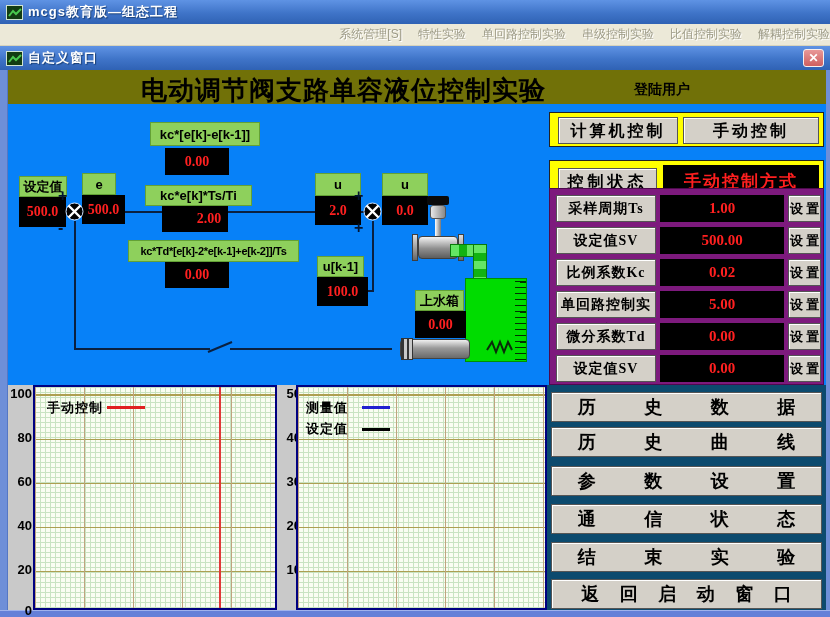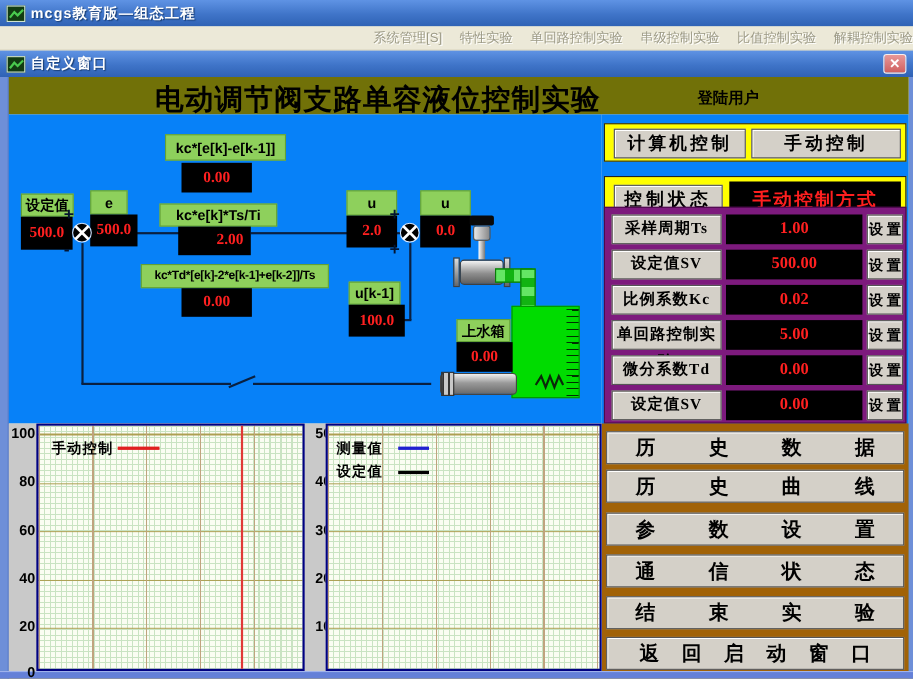--- a/index.html
+++ b/index.html
@@ -85,21 +85,21 @@
   #statusbar .graybtn { position:absolute; left:8px; top:7px; width:99px; height:28px; font-size:16px; line-height:26px; letter-spacing:4px; }
   #statusbar .status-val { position:absolute; left:113px; top:4px; width:156px; height:33px; background:#000;
     color:#ff1f1f; font-size:17px; font-weight:bold; letter-spacing:2px; text-align:center; line-height:33px;
     font-family:"Liberation Serif",serif; }
   #paramgrid { position:absolute; left:2px; top:84px; width:275px; height:197px; background:#7d1a7d; border:1px solid #4d0a4d; }
   .prow { position:absolute; left:0; width:275px; height:27px; }
   .prow .plabel { position:absolute; left:6px; top:0; width:100px; height:27px; font-size:14px; line-height:25px; letter-spacing:1px; }
   .prow .pval { position:absolute; left:110px; top:0; width:124px; height:27px; background:#000;
     color:#ff2020; font-size:15px; font-weight:bold; text-align:center; line-height:27px; font-family:"Liberation Serif",serif; }
   .prow .pset { position:absolute; left:238px; top:0; width:33px; height:27px; font-size:13px; line-height:25px; }
-  #navstack { position:absolute; left:0; top:281px; width:279px; height:225px; background:#a16207; }
+  #navstack { position:absolute; left:0; top:281px; width:279px; height:225px; background:#0c4a6e; }
   .nav-btn { position:absolute; left:4px; width:271px; height:30px; font-size:18px; line-height:28px;
     padding:0 22px; word-spacing:44px; white-space:nowrap; }
   .nav-btn.six { word-spacing:16px; }
 
   
   #charts { position:absolute; left:8px; top:385px; width:539px; height:225px; background:#c9c9c9; }
   .ylab { position:absolute; font-size:13px; font-weight:bold; color:#000; width:22px; text-align:right; }
   .plot { position:absolute; top:0; height:225px; border:2px solid #000080; background-color:#fafdf2;
     background-image:
       repeating-linear-gradient(90deg,#bfa37e 0 1px,transparent 1px 49px),

